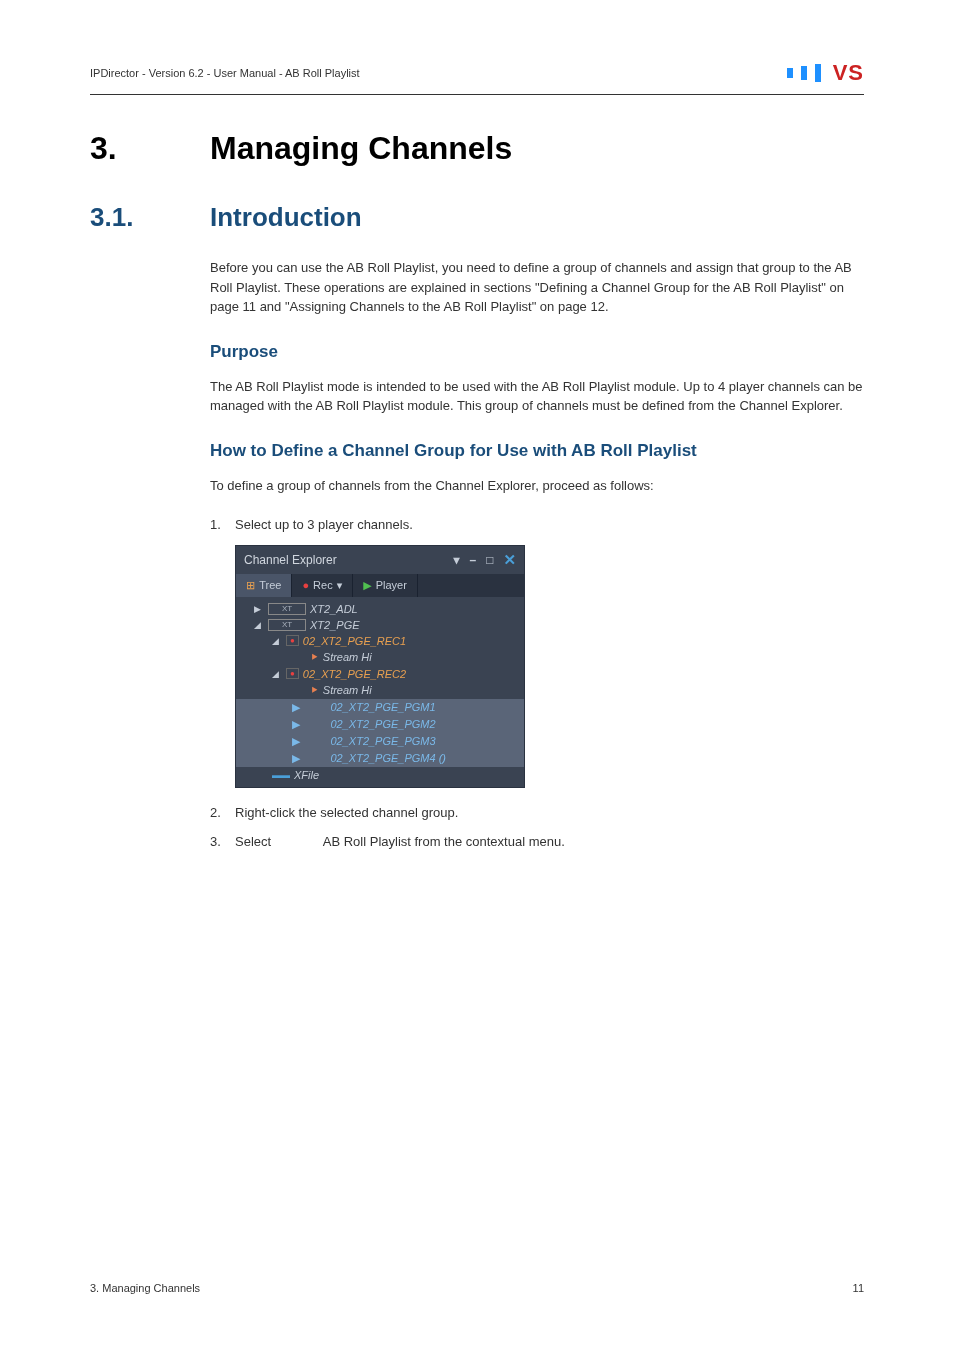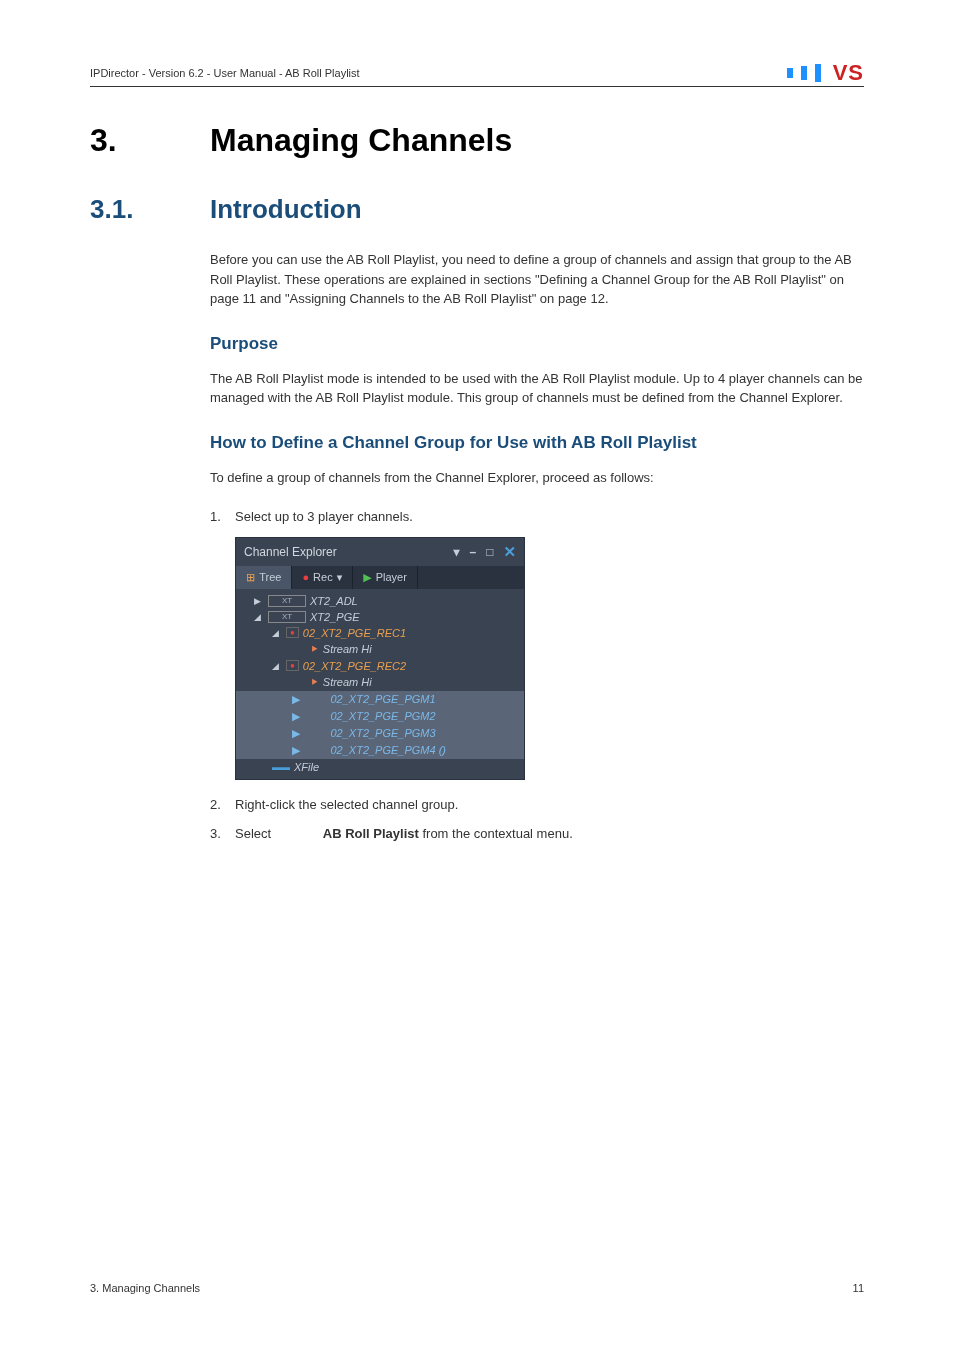--- a/index.html
+++ b/index.html
@@ -16,21 +16,21 @@
     }
     .page {
       padding: 60px 90px 40px 90px;
       height: 100%;
       position: relative;
     }
     .header {
       display: flex;
       justify-content: space-between;
       align-items: center;
-      padding-bottom: 0;
+      padding-bottom: 8px;
       border-bottom: 1px solid #333;
       margin-bottom: 35px;
     }
     .header-text {
       font-size: 11px;
       color: #333;
     }
     .logo {
       display: flex;
       align-items: center;
@@ -203,21 +203,21 @@
     .footer {
       position: absolute;
       bottom: 56px;
       left: 90px;
       right: 90px;
       display: flex;
       justify-content: space-between;
       font-size: 11px;
       color: #333;
     }
-    .bold { font-weight: bold; margin-left: 48px; }
+    .bold { font-weight: normal; margin-left: 48px; }
   </style>
 </head>
 <body>
 
 <div class="page">
   <div class="header">
     <span class="header-text">IPDirector - Version 6.2 - User Manual - AB Roll Playlist</span>
     <span class="logo">
       <span class="logo-bar b1"></span>
       <span class="logo-bar b2"></span>

